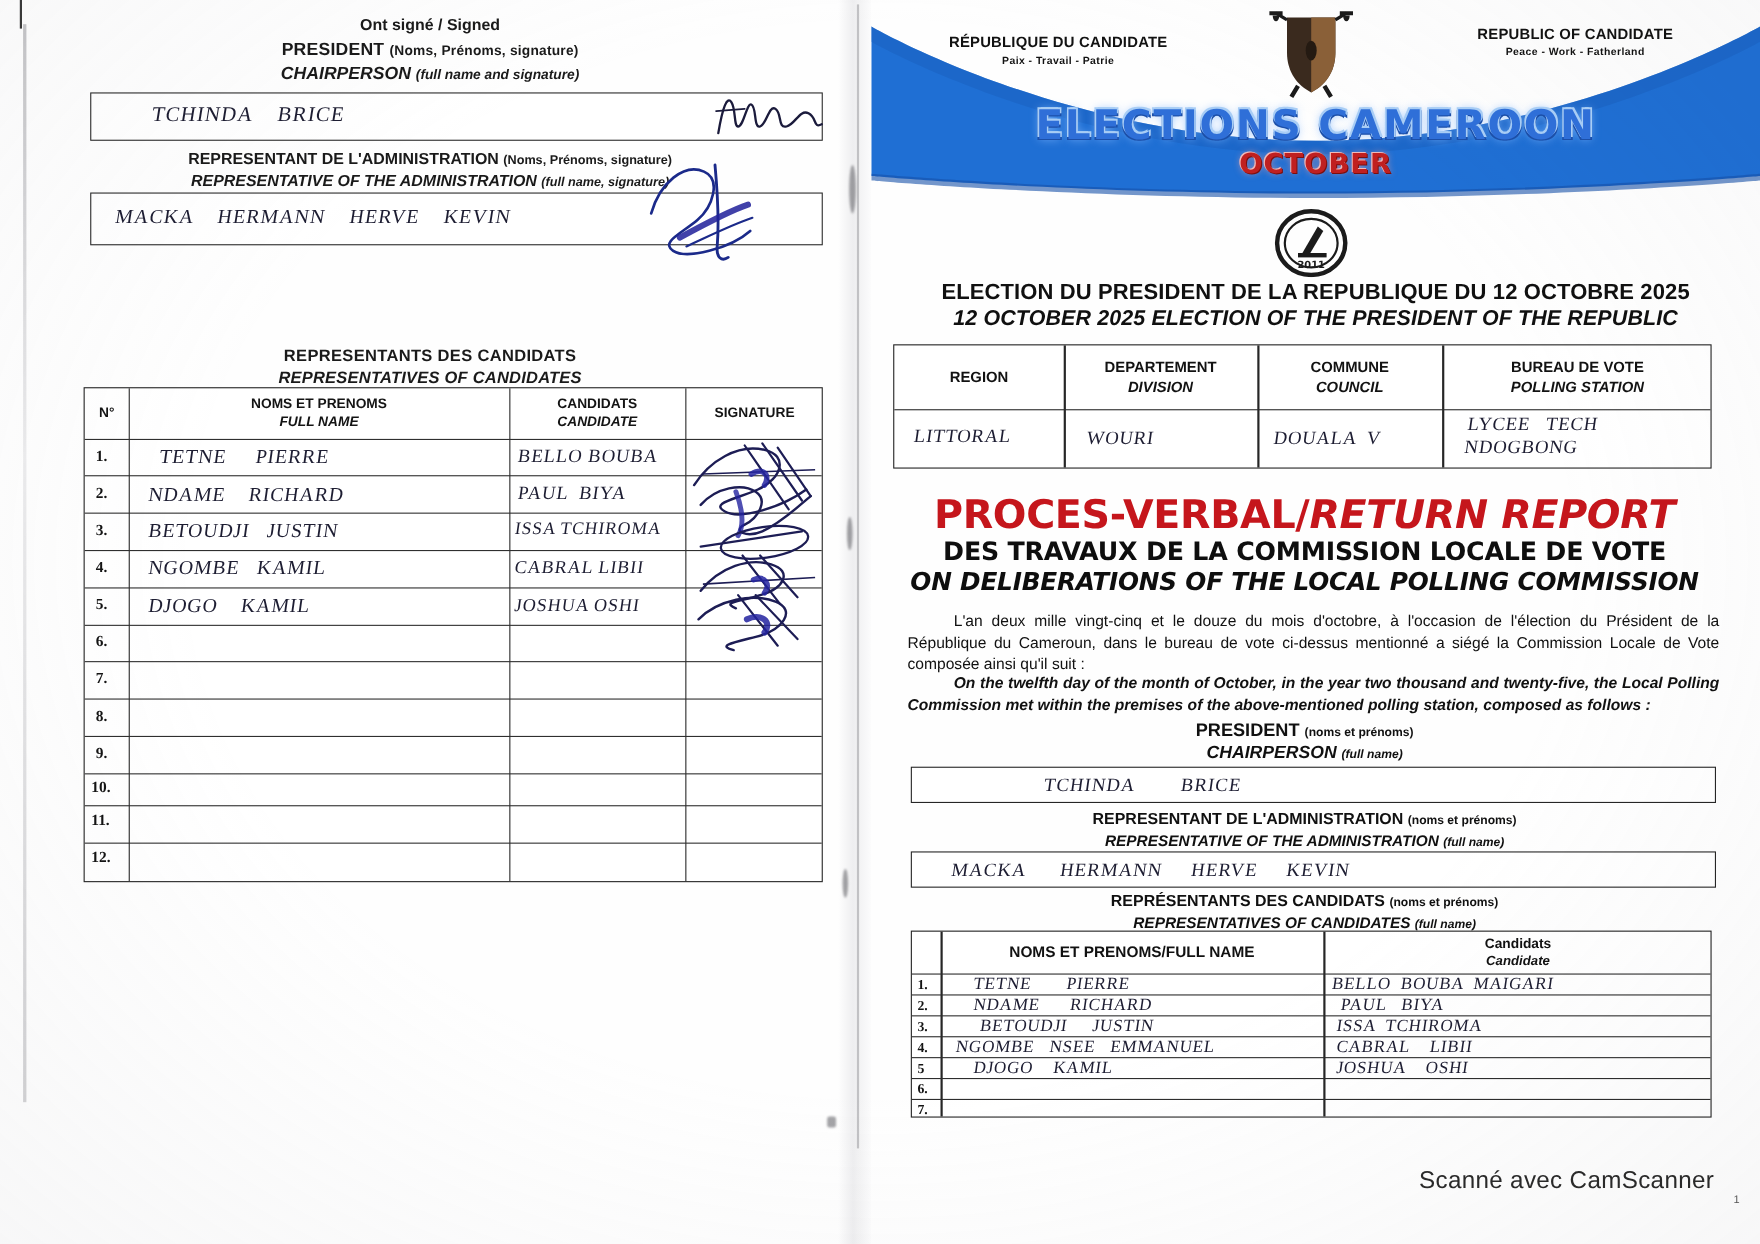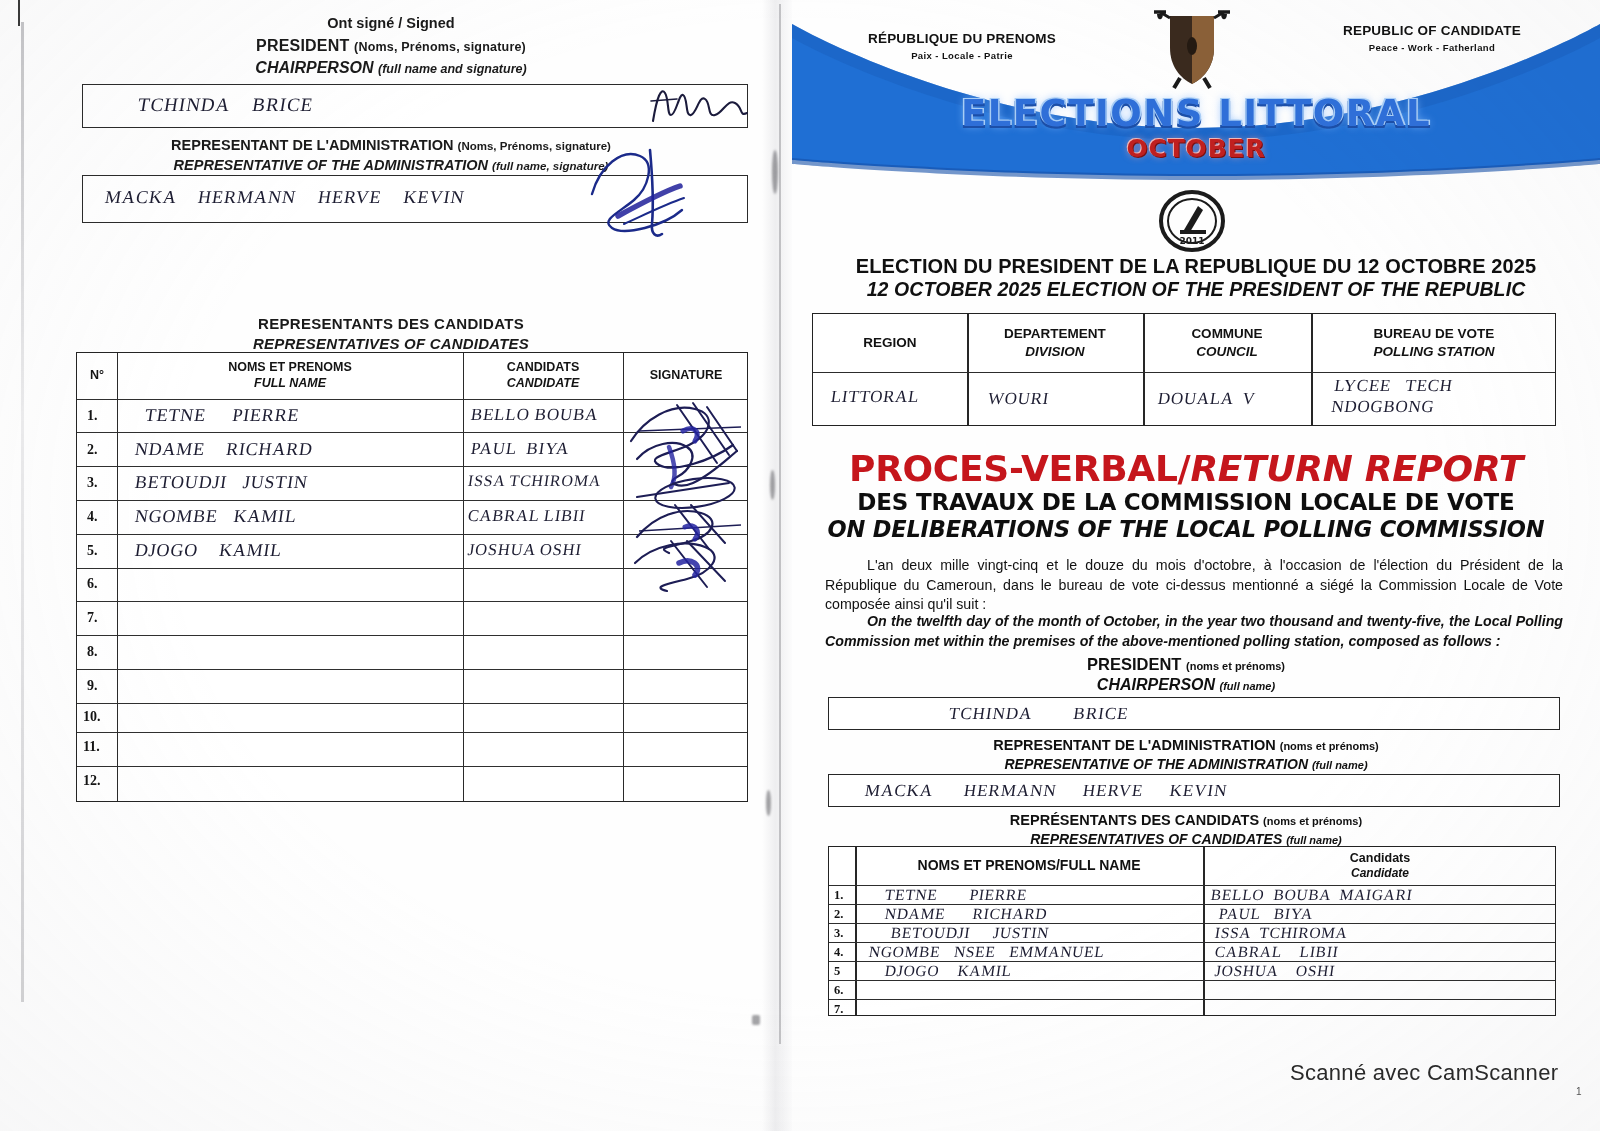--- a/index.html
+++ b/index.html
@@ -496,40 +496,40 @@
 
     <div class="banner-wrap">
       <svg width="808" height="178" viewBox="0 0 808 178" preserveAspectRatio="none" style="position:absolute;left:0;top:0;">
         <path d="M0,16 C 0,16 180,120 404,120 C 628,120 808,16 808,16 L 808,152 C 808,152 628,168 404,168 C 180,168 0,152 0,152 Z" fill="#1f6fd4"></path>
         <path d="M0,16 C 0,16 180,120 404,120 C 628,120 808,16 808,16 L 808,30 C 808,30 628,132 404,132 C 180,132 0,30 0,30 Z" fill="#1a5fbe" opacity=".5"></path>
         <path d="M0,150 C 0,150 180,166 404,166 C 628,166 808,150 808,150 L 808,156 C 808,156 628,172 404,172 C 180,172 0,156 0,156 Z" fill="#1550a8" opacity=".6"></path>
       </svg>
     </div>
 
     <div class="r-head-left">
-      <div class="t1">RÉPUBLIQUE DU PRENOMS</div>
-      <div class="t2">Paix - Locale - Patrie</div>
+      <div class="t1">RÉPUBLIQUE DU CANDIDATE</div>
+      <div class="t2">Paix - Travail - Patrie</div>
     </div>
     <div class="r-head-right">
       <div class="t1">REPUBLIC OF CANDIDATE</div>
       <div class="t2">Peace - Work - Fatherland</div>
     </div>
 
     <svg class="coat" viewBox="0 0 96 82">
       <path d="M48 8 L 70 8 L 70 40 C 70 58, 60 70, 48 76 C 36 70, 26 58, 26 40 L 26 8 Z" fill="#3a2a1e"></path>
       <path d="M48 8 L 70 8 L 70 40 C 70 58, 60 70, 48 76 Z" fill="#8a6038"></path>
       <path d="M26 10 L 16 4 M 70 10 L 80 4" stroke="#1a1a1a" stroke-width="3" fill="none"></path>
       <path d="M10 4 L 22 4 M 74 4 L 86 4" stroke="#1a1a1a" stroke-width="3.5" fill="none"></path>
       <path d="M13 6 C 13 13, 19 13, 19 6 Z" fill="#1a1a1a"></path>
       <path d="M77 6 C 77 13, 83 13, 83 6 Z" fill="#1a1a1a"></path>
       <path d="M36 70 L 30 80 M 60 70 L 66 80" stroke="#1a1a1a" stroke-width="4" fill="none"></path>
       <ellipse cx="48" cy="38" rx="5" ry="9" fill="#241a12"></ellipse>
     </svg>
 
-    <div class="banner-title">ELECTIONS LITTORAL</div>
+    <div class="banner-title">ELECTIONS CAMEROON</div>
     <div class="banner-sub">OCTOBER</div>
 
     <svg class="seal" viewBox="0 0 68 62">
       <ellipse cx="34" cy="31" rx="31" ry="29" fill="none" stroke="#1b1b1b" stroke-width="4"></ellipse>
       <ellipse cx="34" cy="31" rx="24" ry="22" fill="none" stroke="#1b1b1b" stroke-width="2"></ellipse>
       <path d="M26 40 L 40 16 L 45 20 L 32 42 Z" fill="#1b1b1b"></path>
       <rect x="22" y="40" width="26" height="4" fill="#1b1b1b"></rect>
       <text x="34" y="54" font-size="9" font-family="DejaVu Sans, sans-serif" text-anchor="middle" fill="#1b1b1b" font-weight="bold">2011</text>
     </svg>
 

